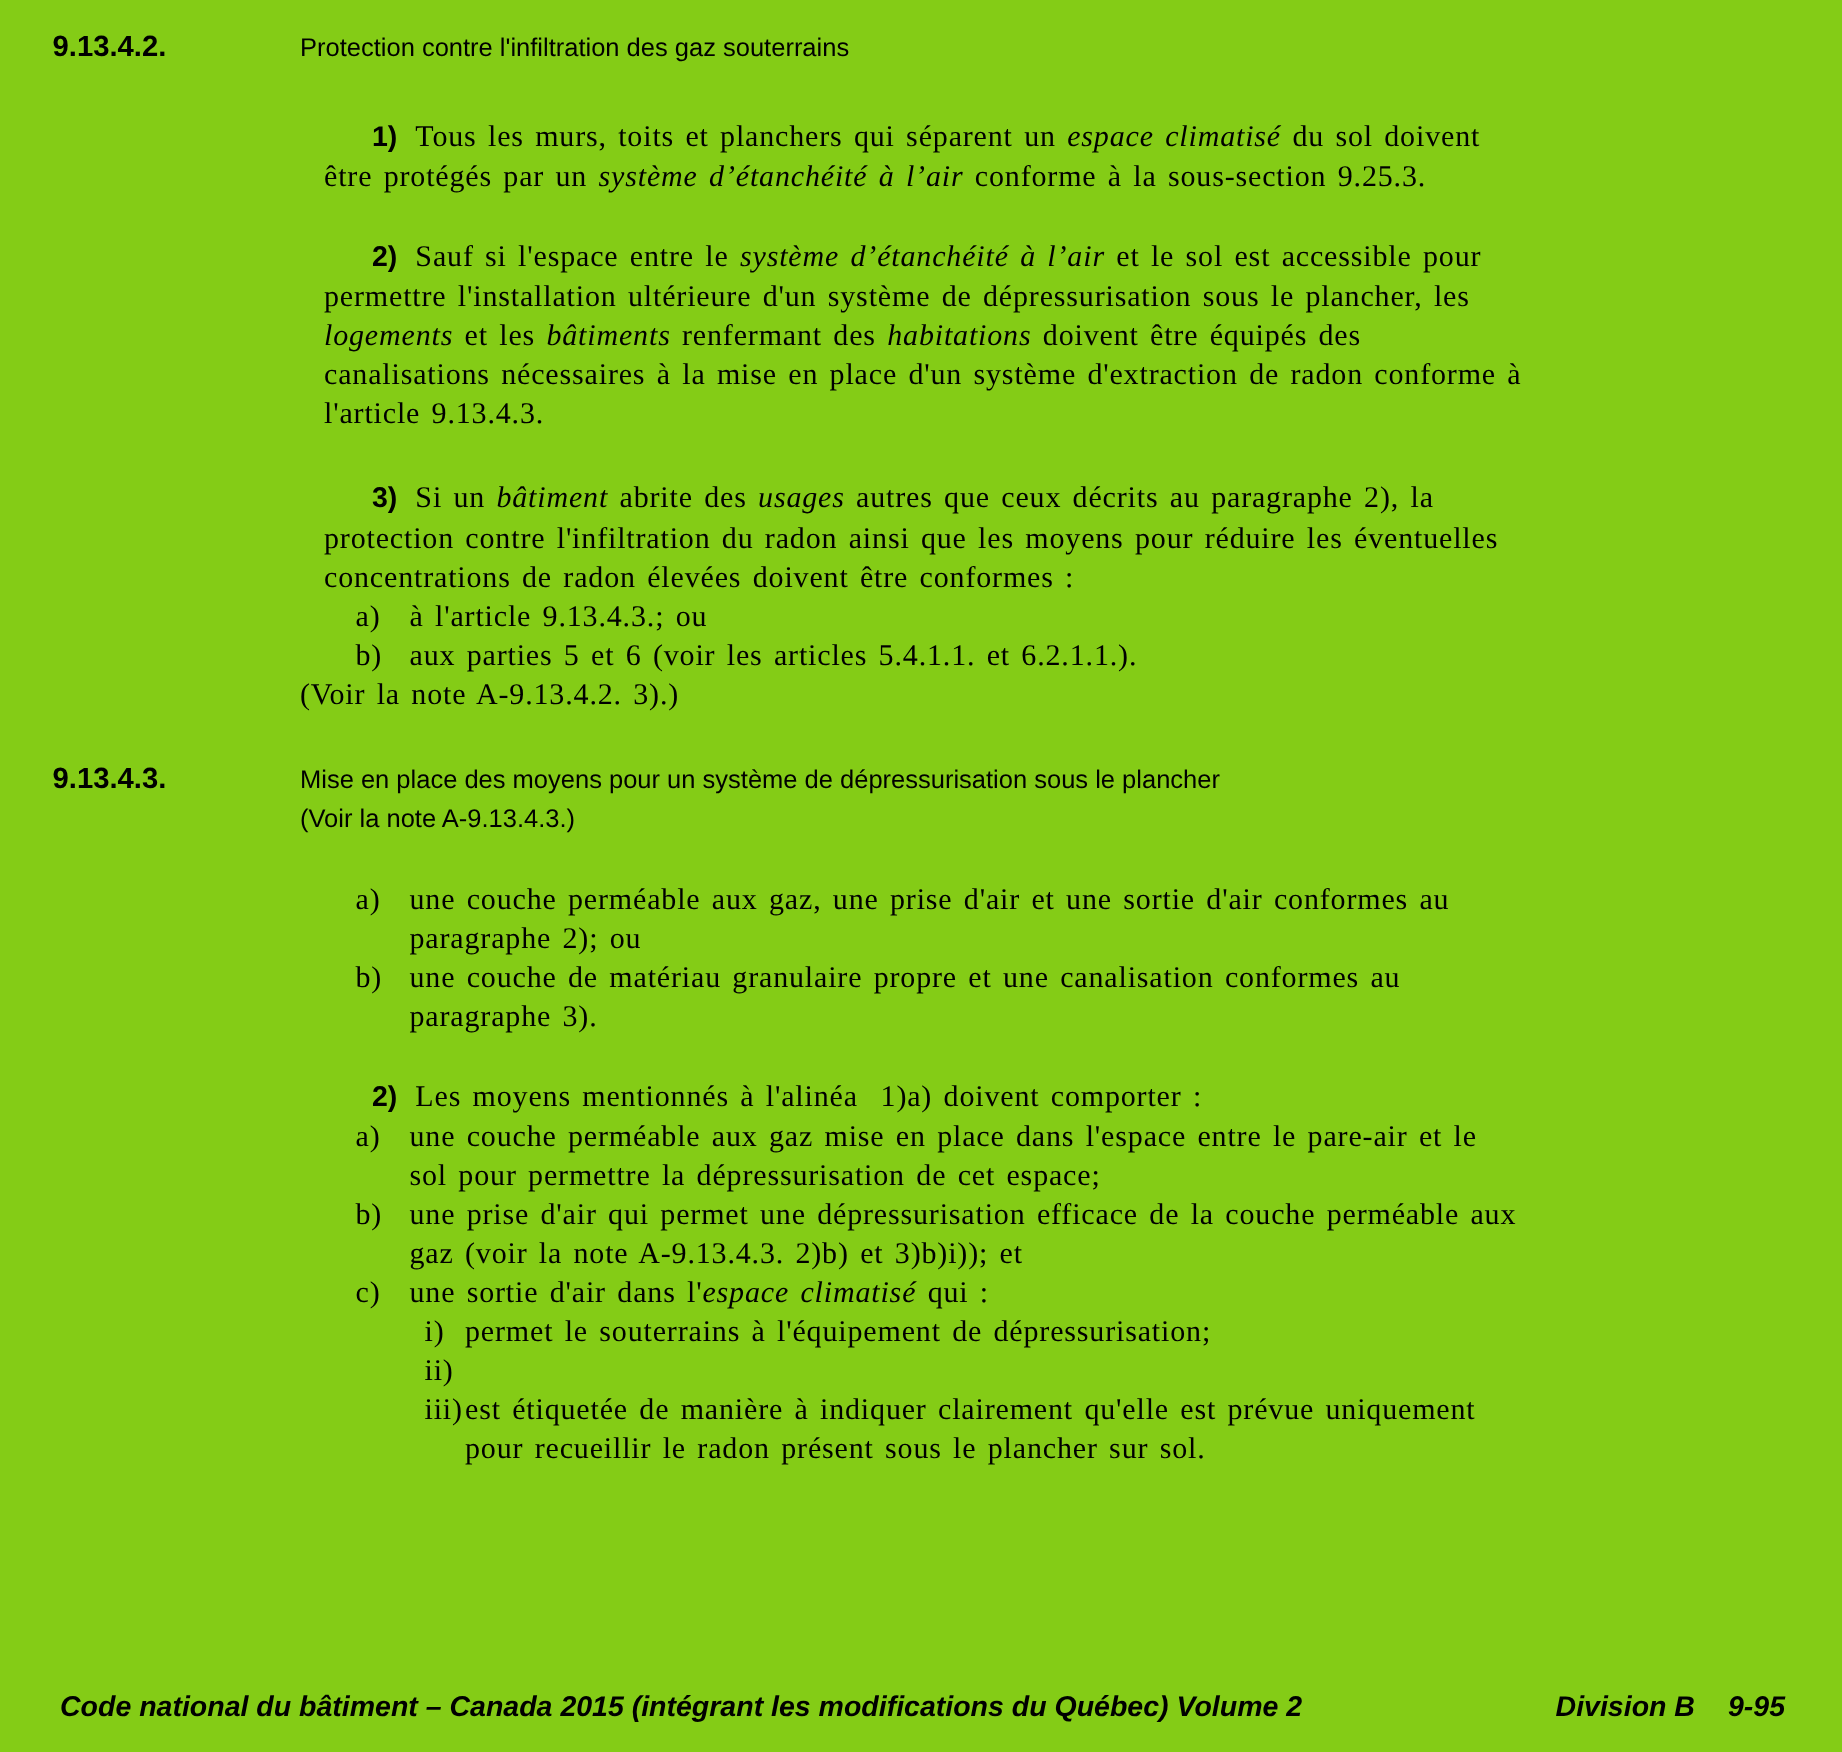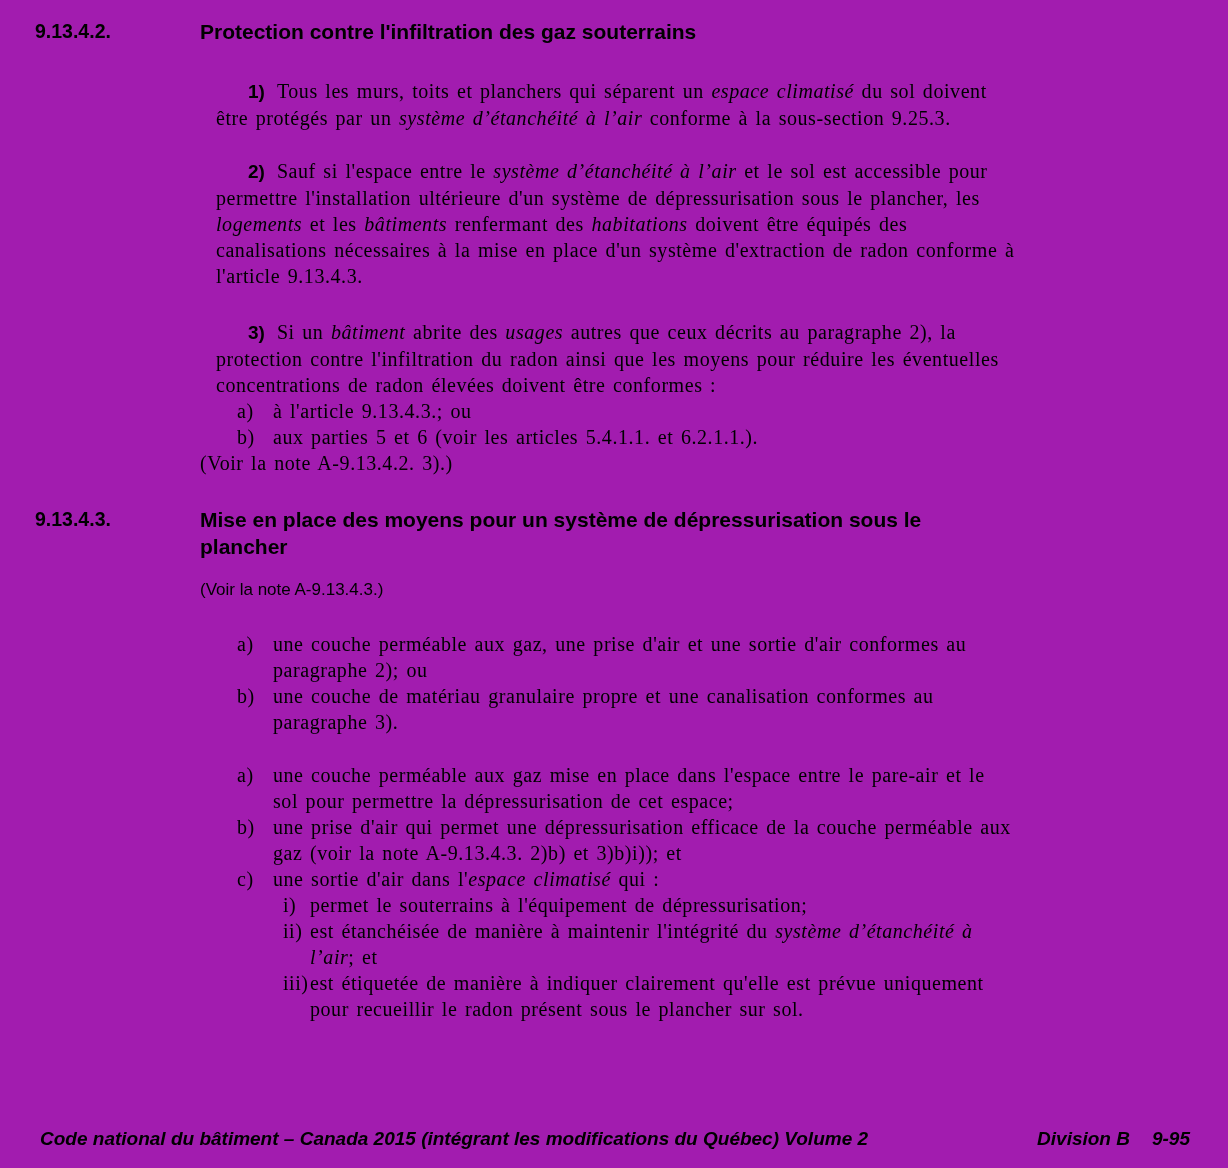--- a/index.html
+++ b/index.html
@@ -8,36 +8,36 @@
     width: 1228px;
     height: 1168px;
     position: relative;
     overflow: hidden;
     color: #000;
     font-family: "Liberation Serif", serif;
   }
   .page {
     position: absolute;
     inset: 0;
-    background: #a21caf;
+    background: #84cc16;
   }
   
   .sec-head {
     display: flex;
     margin-left: 35px;
     font-family: "Liberation Sans", sans-serif;
     font-weight: bold;
     font-size: 19.5px;
     line-height: 27px;
   }
   .sec-num { flex: none; width: 165px; }
-  .sec-title { font-size: 21px; max-width: 745px; font-weight: bold; }
+  .sec-title { font-size: 17px; max-width: 745px; font-weight: normal; }
   .head-note {
     margin-left: 200px;
-    margin-top: 19px;
+    margin-top: 2px;
     font-family: "Liberation Sans", sans-serif;
     font-size: 17px;
     line-height: 22px;
   }
   
   .body-block {
     margin-left: 200px;
     width: 815px;
     font-size: 20px;
     line-height: 26px;
@@ -127,39 +127,39 @@
         <span class="li-marker">a)</span>
         <span class="li-text"><span>une couche perméable aux gaz, une prise d'air et une sortie d'air conformes au paragraphe 2); ou</span></span>
       </div>
       <div class="li">
         <span class="li-marker">b)</span>
         <span class="li-text"><span>une couche de matériau granulaire propre et une canalisation conformes au paragraphe 3).</span></span>
       </div>
     </div>
 
     <div class="body-block mt-para">
+      <p class="para"><b class="pnum">2)</b><span><span>Les moyens mentionnés à l'alinéa&nbsp; 1)a) doivent comporter :</span></span></p>
       <div class="li">
         <span class="li-marker">a)</span>
         <span class="li-text"><span>une couche perméable aux gaz mise en place dans l'espace entre le pare-air et le sol pour permettre la dépressurisation de cet espace;</span></span>
       </div>
       <div class="li">
         <span class="li-marker">b)</span>
         <span class="li-text"><span>une prise d'air qui permet une dépressurisation efficace de la couche perméable aux gaz (voir la note A-9.13.4.3. 2)b) et 3)b)i)); et</span></span>
       </div>
       <div class="li">
         <span class="li-marker">c)</span>
         <span class="li-text"><span>une sortie d'air dans l'</span><i>espace climatisé</i><span> qui :</span></span>
       </div>
       <div class="li roman">
         <span class="li-marker">i)</span>
         <span class="li-text"><span>permet le souterrains à l'équipement de dépressurisation;</span></span>
       </div>
       <div class="li roman">
         <span class="li-marker">ii)</span>
-        <span class="li-text"><span>est étanchéisée de manière à maintenir l'intégrité du </span><i>système d’étanchéité à l’air</i><span>; et</span></span>
       </div>
       <div class="li roman">
         <span class="li-marker">iii)</span>
         <span class="li-text"><span>est étiquetée de manière à indiquer clairement qu'elle est prévue uniquement pour recueillir le radon présent sous le plancher sur sol.</span></span>
       </div>
     </div>
   </section>
 
   <div class="footer">
     <span class="footer-left">Code national du bâtiment – Canada 2015 (intégrant les modifications du Québec) Volume 2</span>

